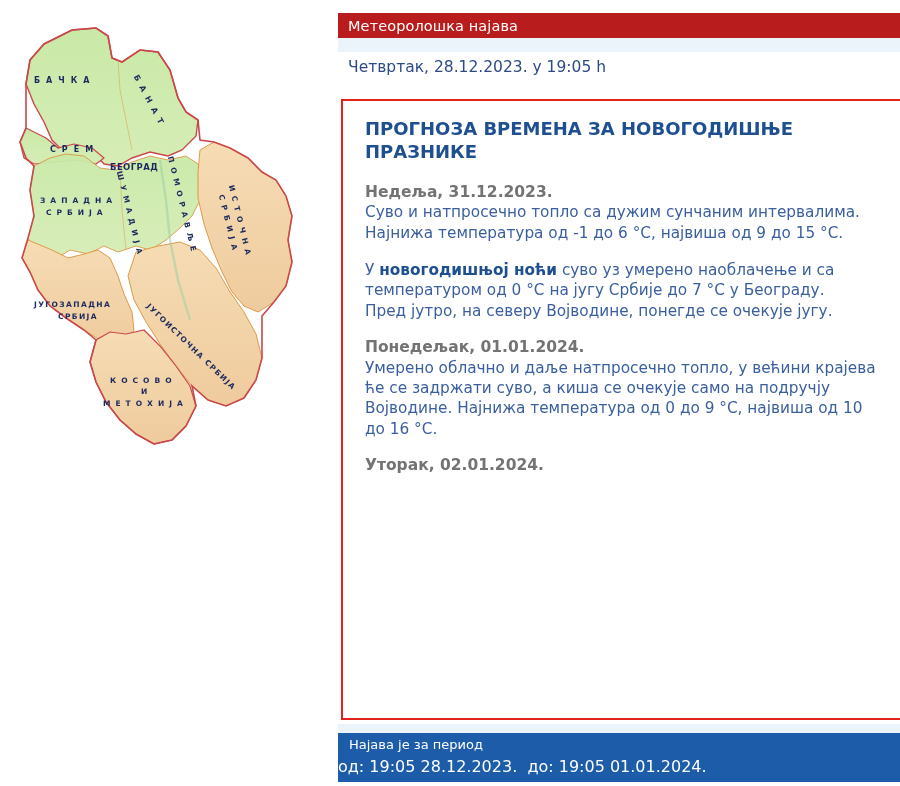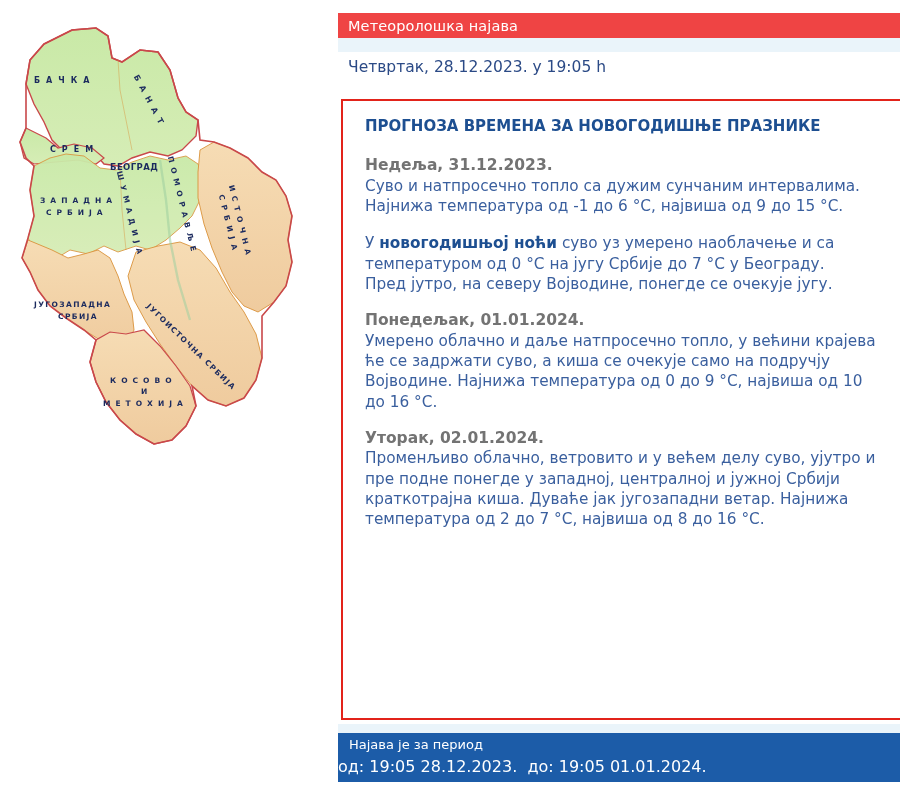--- a/index.html
+++ b/index.html
@@ -60,21 +60,21 @@
     height: 786px;
     background: #ffffff;
   }
 
   .titlebar {
     position: absolute;
     left: 8px;
     top: 13px;
     width: 562px;
     height: 25px;
-    background: #ef4444;
+    background: #b91c1c;
     display: flex;
     align-items: center;
   }
   .titlebar-text {
     color: #ffffff;
     font-size: 14.5px;
     padding-left: 10px;
     letter-spacing: 0.1px;
   }
 
@@ -102,21 +102,21 @@
     width: 564px;
     height: 621px;
     border: 2px solid #e2231a;
     background: #ffffff;
     box-sizing: border-box;
     padding: 16px 18px 10px 22px;
   }
 
   .headline {
     color: #1d4f91;
-    font-size: 15px;
+    font-size: 18px;
     font-weight: bold;
     line-height: 1.28;
     margin: 0 0 20px 0;
     max-width: 470px;
   }
 
   .day-block {
     margin-bottom: 17px;
   }
   .day-title {
@@ -315,21 +315,20 @@
         <div class="day-text">Пред јутро, на северу Војводине, понегде се очекује југу.</div>
       </div>
 
       <div class="day-block">
         <div class="day-title">Понедељак, 01.01.2024.</div>
         <div class="day-text">Умерено облачно и даље натпросечно топло, у већини крајева ће се задржати суво, а киша се очекује само на подручју Војводине. Најнижа температура од 0 до 9 °C, највиша од 10 до 16 °C.</div>
       </div>
 
       <div class="day-block">
         <div class="day-title">Уторак, 02.01.2024.</div>
-        <div class="day-text">Променљиво облачно, ветровито и у већем делу суво, ујутро и пре подне понегде у западној, централној и јужној Србији краткотрајна киша. Дуваће јак југозападни ветар. Најнижа температура од 2 до 7 °C, највиша од 8 до 16 °C.</div>
       </div>
 
     </div>
 
     <div class="footer-light"></div>
 
     <div class="footer">
       <div class="footer-line1">Најава је за период</div>
       <div class="footer-line2">од: 19:05 28.12.2023.  до: 19:05 01.01.2024.</div>
     </div>

